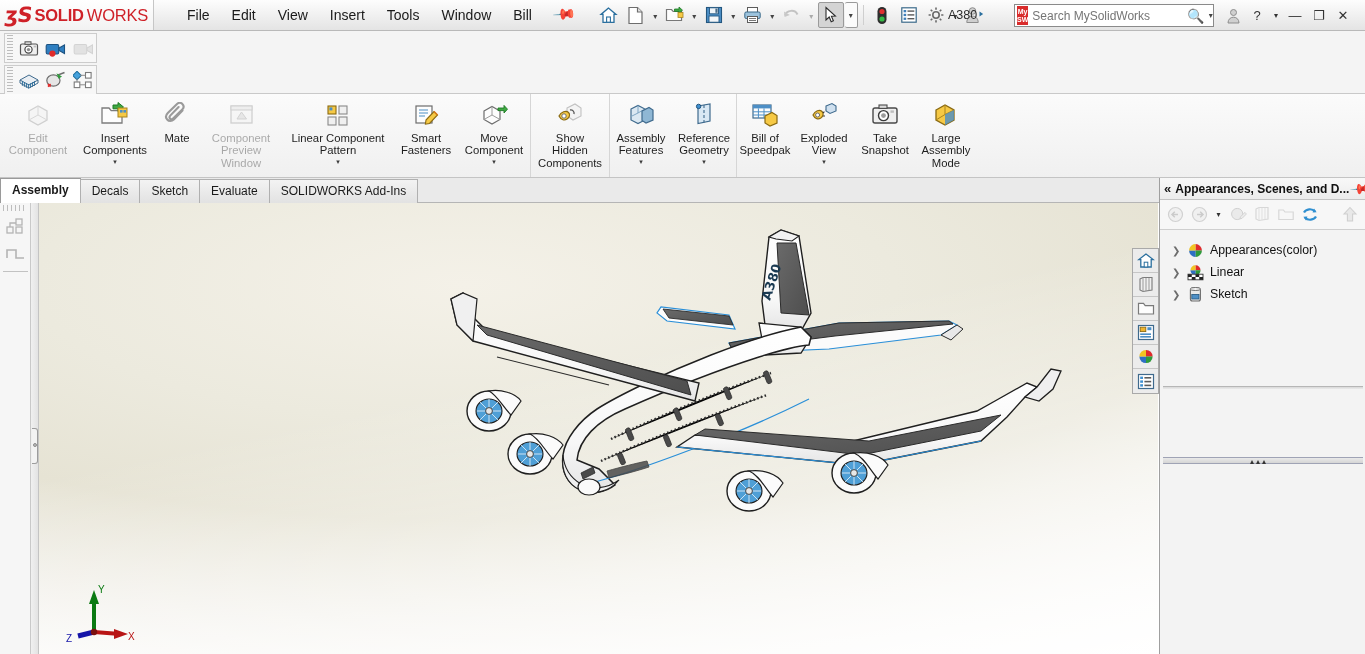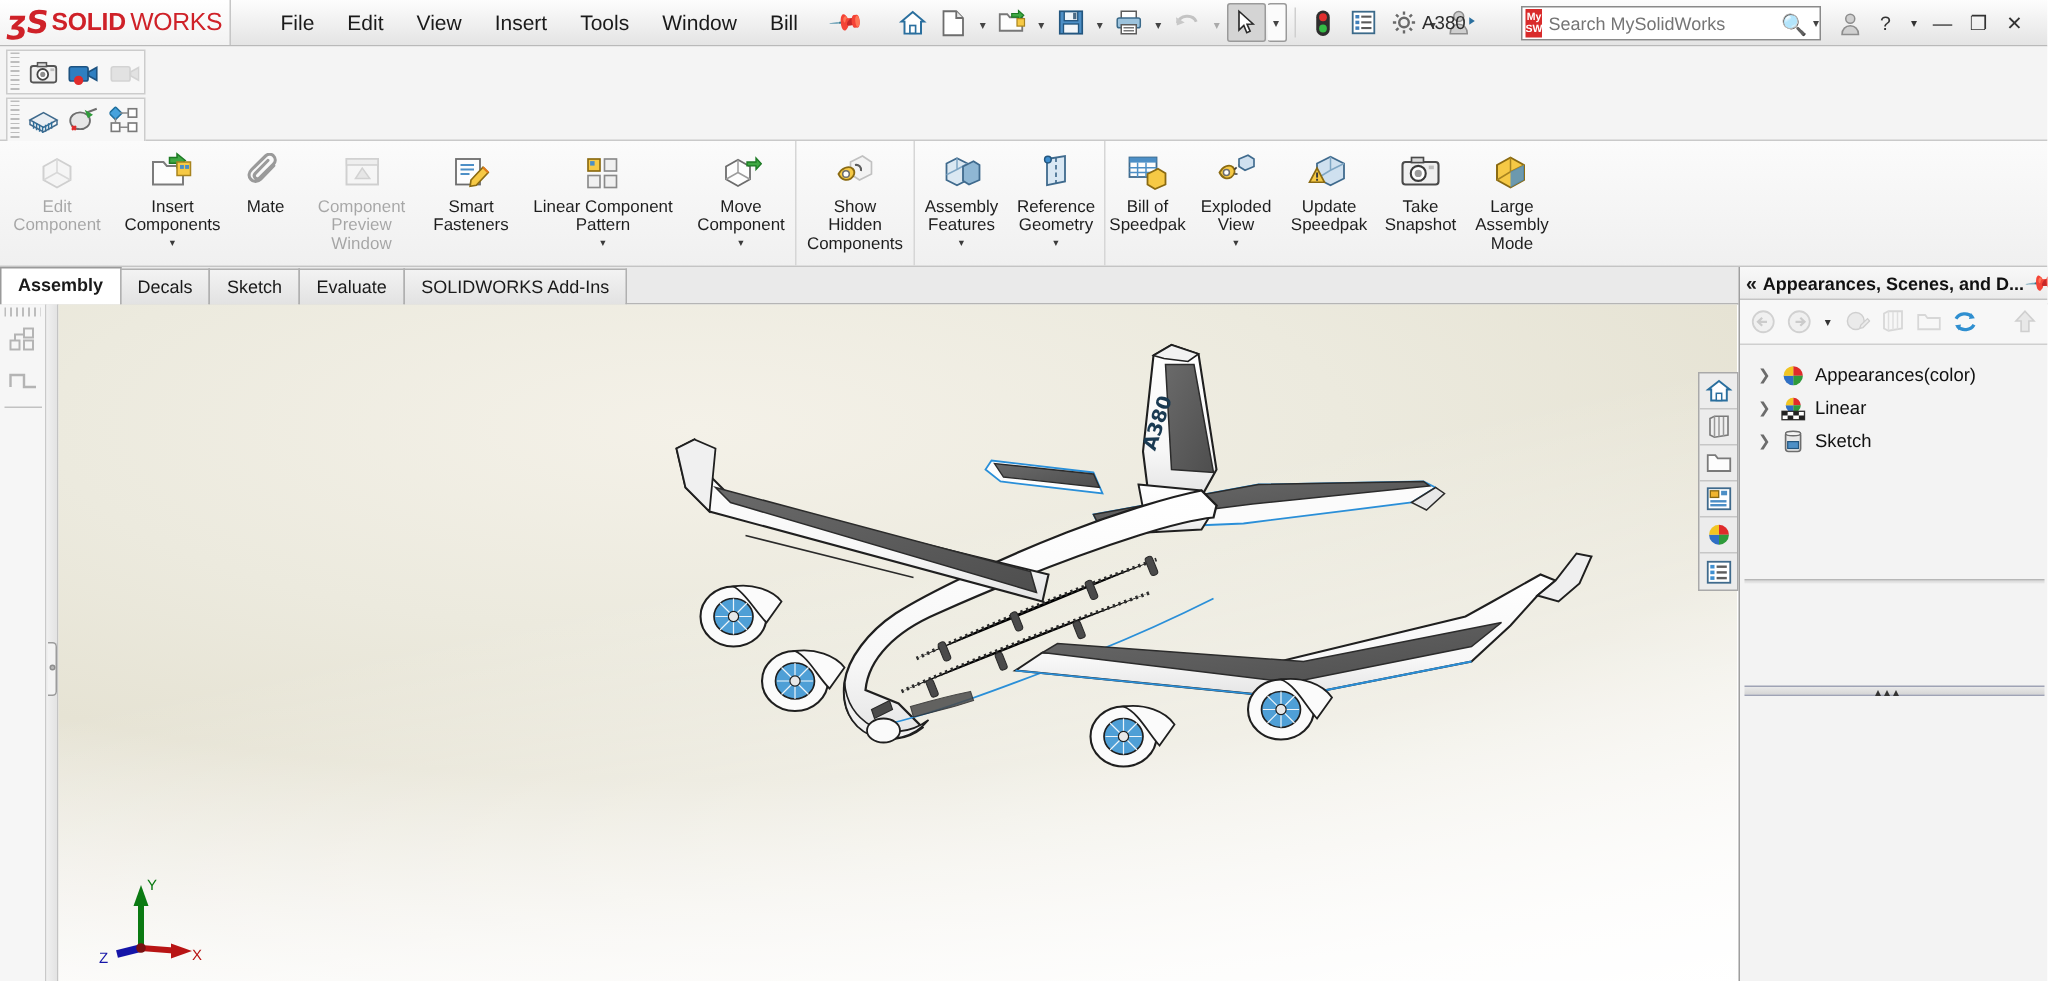--- a/index.html
+++ b/index.html
@@ -461,50 +461,50 @@
               <rect x="3" y="3" width="21" height="17" fill="#f2f2f2" stroke="#8a8a8a" stroke-width="1.3"></rect>
               <rect x="3" y="3" width="21" height="4" fill="#dcdcdc" stroke="#8a8a8a" stroke-width="1"></rect>
               <path d="M9 16 L13.5 9 L18.5 16z" fill="#c8c8c8" stroke="#909090" stroke-width="1"></path>
             </svg>
         </div>
         <div class="rlabel">Component
 Preview
 Window</div>
       </div>
 
+      <div class="rcmd" style="width:112px">
+        <div class="ricon">
+          <svg width="28" height="27" viewBox="0 0 28 27">
+              <rect x="4" y="4" width="8" height="8" fill="#f6c945" stroke="#8a6a12" stroke-width="1.1"></rect>
+              <rect x="15" y="4" width="8" height="8" fill="#f0f0f0" stroke="#8a8a8a" stroke-width="1.1"></rect>
+              <rect x="4" y="15" width="8" height="8" fill="#f0f0f0" stroke="#8a8a8a" stroke-width="1.1"></rect>
+              <rect x="15" y="15" width="8" height="8" fill="#f0f0f0" stroke="#8a8a8a" stroke-width="1.1"></rect>
+              <rect x="5.4" y="5.4" width="3" height="3" fill="#4d8fc6"></rect>
+            </svg>
+        </div>
+        <div class="rlabel">Linear Component
+Pattern</div>
+        <div class="rcaret">▾</div>
+      </div>
+
       <div class="rcmd" style="width:64px">
         <div class="ricon">
           <svg width="27" height="26" viewBox="0 0 27 26">
               <rect x="3" y="4" width="16" height="17" fill="#fdfdfd" stroke="#6d6d6d" stroke-width="1.2"></rect>
               <g stroke="#4d8fc6" stroke-width="1.2">
                 <path d="M6 8h9M6 11h9M6 14h6"></path>
               </g>
               <path d="M13 18 L21 9.5 L24.5 13 L16.5 21.5 L12.4 22.2z" fill="#f6c945" stroke="#8a6a12" stroke-width="1.1"></path>
               <path d="M21 9.5 L24.5 13" stroke="#e07b1a" stroke-width="1.4"></path>
             </svg>
         </div>
         <div class="rlabel">Smart
 Fasteners</div>
       </div>
 
-      <div class="rcmd" style="width:112px">
-        <div class="ricon">
-          <svg width="28" height="27" viewBox="0 0 28 27">
-              <rect x="4" y="4" width="8" height="8" fill="#f6c945" stroke="#8a6a12" stroke-width="1.1"></rect>
-              <rect x="15" y="4" width="8" height="8" fill="#f0f0f0" stroke="#8a8a8a" stroke-width="1.1"></rect>
-              <rect x="4" y="15" width="8" height="8" fill="#f0f0f0" stroke="#8a8a8a" stroke-width="1.1"></rect>
-              <rect x="15" y="15" width="8" height="8" fill="#f0f0f0" stroke="#8a8a8a" stroke-width="1.1"></rect>
-              <rect x="5.4" y="5.4" width="3" height="3" fill="#4d8fc6"></rect>
-            </svg>
-        </div>
-        <div class="rlabel">Linear Component
-Pattern</div>
-        <div class="rcaret">▾</div>
-      </div>
-
       <div class="rcmd" style="width:72px">
         <div class="ricon">
           <svg width="28" height="26" viewBox="0 0 28 26">
               <path d="M4 9 L12 4.5 L20 9 L20 17.5 L12 22 L4 17.5z" fill="#fdfdfd" stroke="#6d6d6d" stroke-width="1.2"></path>
               <path d="M12 4.5 L12 13 L4 17.5 M12 13 L20 17.5" fill="none" stroke="#9c9c9c" stroke-width="1"></path>
               <path d="M18 6 L24 6 L24 3.4 L27.5 7.2 L24 11 L24 8.6 L18 8.6z" fill="#3fa843" stroke="#1d7a24" stroke-width=".9"></path>
             </svg>
         </div>
         <div class="rlabel">Move
 Component</div>
@@ -581,33 +581,20 @@
               <path d="M16 4 L22 1.5 L26 4 L26 9 L20 11.5 L16 9z" fill="#cfe0ef" stroke="#3f6a8d" stroke-width="1.1"></path>
               <path d="M13 11 L16 8 M13 14 L17 14" stroke="#3a3a3a" stroke-width="1.1" stroke-dasharray="2 2"></path>
             </svg>
         </div>
         <div class="rlabel">Exploded
 View</div>
         <div class="rcaret">▾</div>
       </div>
 
 
-      <div class="rcmd" style="width:62px">
-        <div class="ricon">
-          <svg width="28" height="26" viewBox="0 0 28 26">
-              <path d="M6 7 L15 2.5 L24 7 L24 17 L15 21.5 L6 17z" fill="#cfe0ef" stroke="#3f6a8d" stroke-width="1.2"></path>
-              <path d="M15 2.5 L15 11.5 L6 17 M15 11.5 L24 7" fill="none" stroke="#7fa6c4" stroke-width="1"></path>
-              <path d="M6 10 L11 19.5 L1 19.5z" fill="#f6c945" stroke="#8a6a12" stroke-width="1.1"></path>
-              <rect x="5.4" y="13" width="1.3" height="3.4" fill="#3a3a3a"></rect>
-              <rect x="5.4" y="17.2" width="1.3" height="1.3" fill="#3a3a3a"></rect>
-            </svg>
-        </div>
-        <div class="rlabel">Update
-Speedpak</div>
-      </div>
 
       <div class="rcmd" style="width:60px">
         <div class="ricon">
           <svg width="28" height="24" viewBox="0 0 28 24">
               <rect x="2" y="5" width="24" height="15" rx="2" fill="#efefef" stroke="#4a4a4a" stroke-width="1.4"></rect>
               <rect x="8" y="2" width="8" height="3.4" fill="#dcdcdc" stroke="#4a4a4a" stroke-width="1.1"></rect>
               <circle cx="12.5" cy="12.6" r="5" fill="#fff" stroke="#3a3a3a" stroke-width="1.4"></circle>
               <circle cx="12.5" cy="12.6" r="2.4" fill="#9c9c9c"></circle>
               <rect x="19.5" y="7.4" width="3.4" height="2.4" fill="#bdbdbd"></rect>
             </svg>

